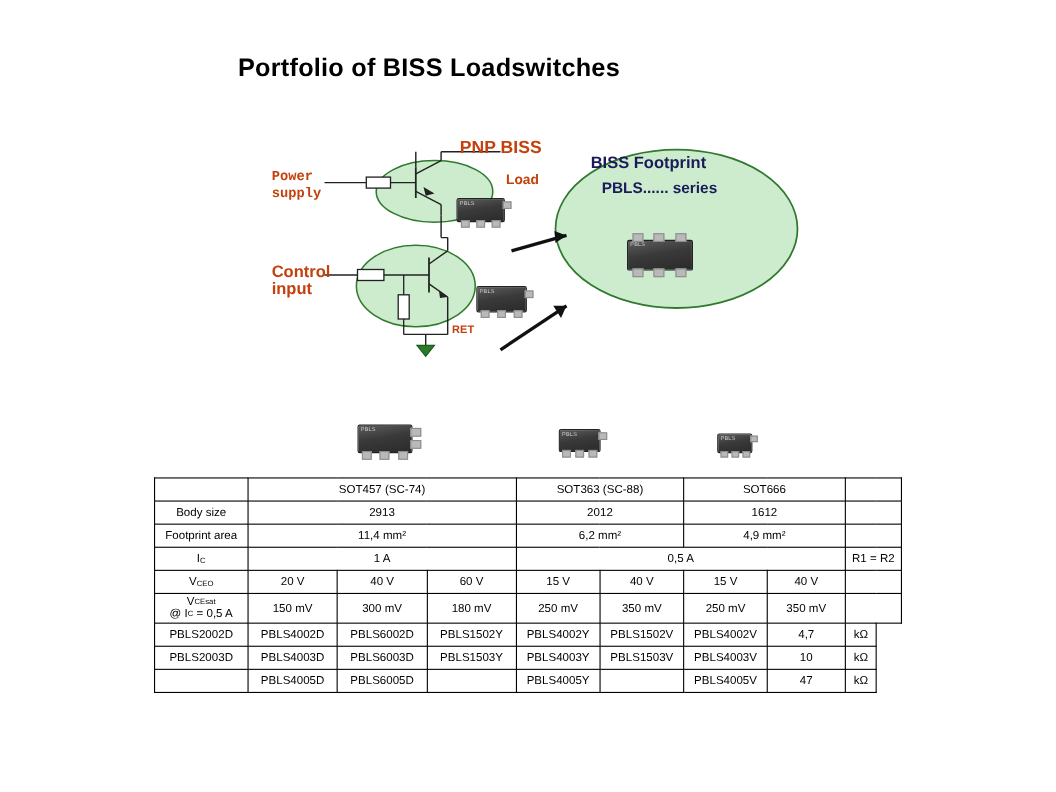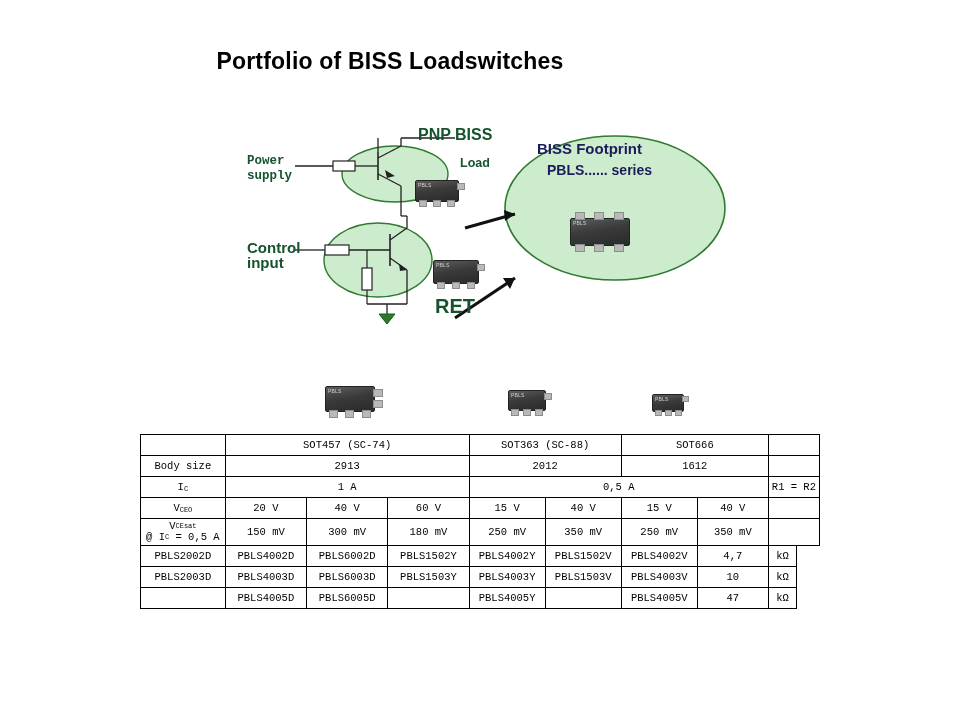--- a/index.html
+++ b/index.html
@@ -35,29 +35,29 @@
     left: 215px;
     top: 118px;
     width: 530px;
     height: 230px;
   }
   .diagram svg { display:block; }
 
   .dg-label {
     position: absolute;
     font-family: "Liberation Sans", sans-serif;
-    color: #14532d;
+    color: #c2410c;
     font-weight: bold;
     white-space: pre-line;
   }
   .lbl-power  { left: 32px;  top: 36px;  font-size: 12.5px; line-height: 15px; font-family: Liberation Mono, monospace; }
   .lbl-control{ left: 32px;  top: 122px; font-size: 15px; line-height: 15px; }
   .lbl-load   { left: 245px; top: 38px;  font-size: 12.5px; }
   .lbl-pnp    { left: 203px; top: 8px;   font-size: 16px; }
-  .lbl-ret    { left: 220px; top: 177px; font-size: 20px; }
+  .lbl-ret    { left: 196px; top: 177px; font-size: 10px; }
   .lbl-biss   { left: 322px; top: 22px;  font-size: 15px; color:#1b1b5a; }
   .lbl-pbls   { left: 332px; top: 44px;  font-size: 14px; color:#1b1b5a;text-align:center; }
 
   
   .soic {
     position: absolute;
   }
   .soic .body {
     background: linear-gradient(170deg,#5d5d5d 0%,#3a3a3a 45%,#2a2a2a 100%);
     border: 1px solid #222;
@@ -80,21 +80,21 @@
   .tbl-wrap {
     position: absolute;
     left: 140px;
     top: 434px;
     width: 680px;
   }
   table.spec {
     border-collapse: collapse;
     width: 680px;
     font-size: 10.5px;
-    font-family: Liberation Mono, monospace;
+    font-family: Liberation Sans, sans-serif;
   }
   table.spec td {
     border: 1px solid #000;
     padding: 2px 3px;
     text-align: center;
     height: 16px;
     background: #ffffff;
   }
   td.lbl  { text-align: left; padding-left: 4px; background:#ffffff; }
   td.lblY { text-align: left; padding-left: 4px; background:#ffffc2; }
@@ -261,20 +261,27 @@
   </tr>
 
   <tr>
     <td class="lbl">Body size</td>
     <td colspan="3">2913</td>
     <td colspan="2">2012</td>
     <td colspan="2">1612</td>
     <td class="noborder" colspan="2"></td>
   </tr>
 
+  <tr>
+    <td class="lbl">Footprint area</td>
+    <td colspan="3">11,4 mm²</td>
+    <td colspan="2">6,2 mm²</td>
+    <td colspan="2">4,9 mm²</td>
+    <td class="noborder" colspan="2"></td>
+  </tr>
 
   <tr>
     <td class="lblY"><span>I</span><span class="sub">C</span></td>
     <td class="yellow" colspan="3">1 A</td>
     <td class="yellow" colspan="4">0,5 A</td>
     <td class="orange" colspan="2">R1 = R2</td>
   </tr>
 
   <tr>
     <td class="lblY"><span>V</span><span class="sub">CEO</span></td>

